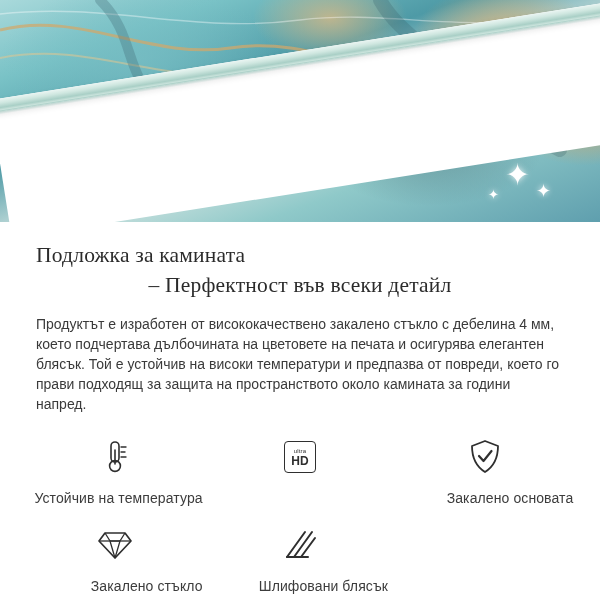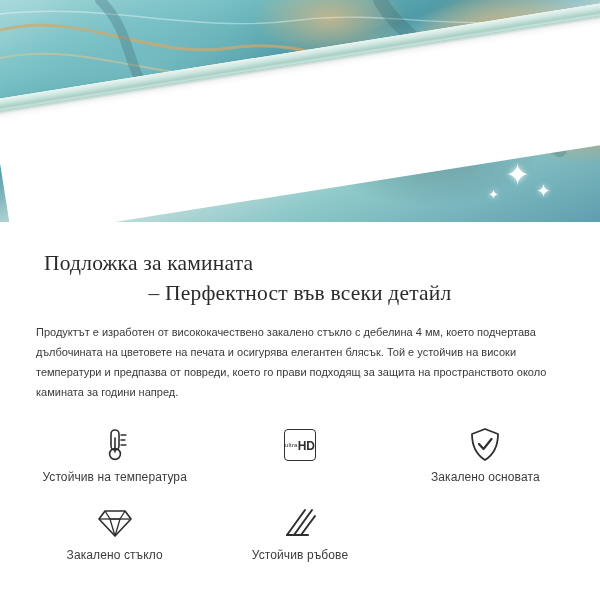--- a/index.html
+++ b/index.html
@@ -95,30 +95,30 @@
   
   .content {
     padding: 18px 36px 0 36px;
   }
   .headline {
     font-family: "Liberation Serif", serif;
     font-size: 21.5px;
     line-height: 30px;
     color: #2b2b2b;
     font-weight: 400;
-    margin: 8px;
+    margin: 0;
     letter-spacing: 0.2px;
   }
   .headline .line2 {
     display: block;
     text-align: center;
   }
   .body-copy {
     margin: 14px 0 0 0;
-    font-size: 11px;
+    font-size: 14px;
     line-height: 20px;
     color: #3a3a3a;
     max-width: 530px;
   }
 
   
   .features {
     margin-top: 22px;
     padding: 0 22px;
     display: grid;
@@ -130,33 +130,33 @@
     width: 176px;
     text-align: center;
   }
   .feature-icon {
     height: 42px;
     display: flex;
     align-items: center;
     justify-content: center;
   }
   .feature-label {
-    margin-top: 4px;
-    font-size: 12px;
+    margin-top: 12px;
+    font-size: 14px;
     color: #3c3c3c;
     letter-spacing: 0.1px;
+    text-align: right;
   }
   .ultrahd {
     width: 30px;
     height: 30px;
     border: 1.6px solid #2f2f2f;
     border-radius: 4px;
     display: flex;
-    flex-direction: row;
-    align-items: center;
+    flex-direction: column;
     justify-content: center;
     line-height: 1;
   }
   .ultrahd .u1 { font-size: 6px; color: #2f2f2f; letter-spacing: 0.2px; }
   .ultrahd .u2 { font-size: 12px; font-weight: bold; color: #2f2f2f; margin-top: 1px; }
   svg { display: block; }
 </style>
 </head>
 <body>
 
@@ -241,18 +241,18 @@
 
     <div class="feature">
       <div class="feature-icon">
         <svg width="38" height="34" viewBox="0 0 38 34">
           <path d="M6 29 L24 4" stroke="#2f2f2f" stroke-width="2" stroke-linecap="round"></path>
           <path d="M13 29 L31 4" stroke="#2f2f2f" stroke-width="2" stroke-linecap="round"></path>
           <path d="M20 29 L34 10" stroke="#2f2f2f" stroke-width="2" stroke-linecap="round"></path>
           <path d="M6 29 L27 29" stroke="#2f2f2f" stroke-width="2" stroke-linecap="round"></path>
         </svg>
       </div>
-      <div class="feature-label">Устойчив ръбове</div>
+      <div class="feature-label">Шлифовани блясък</div>
     </div>
 
 
   </div>
 </div>
 
 </body></html>

